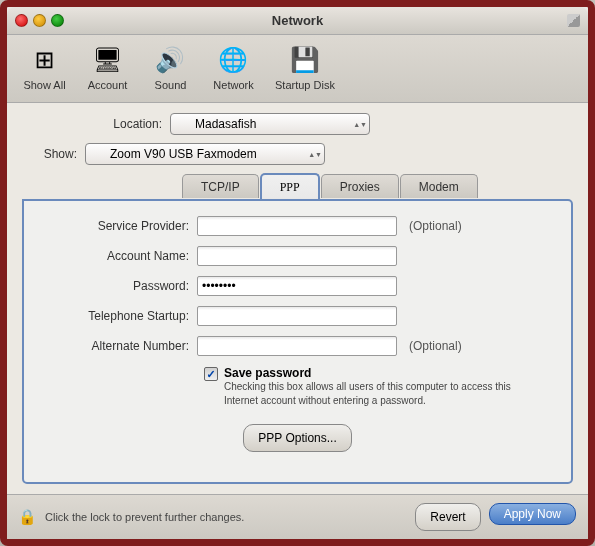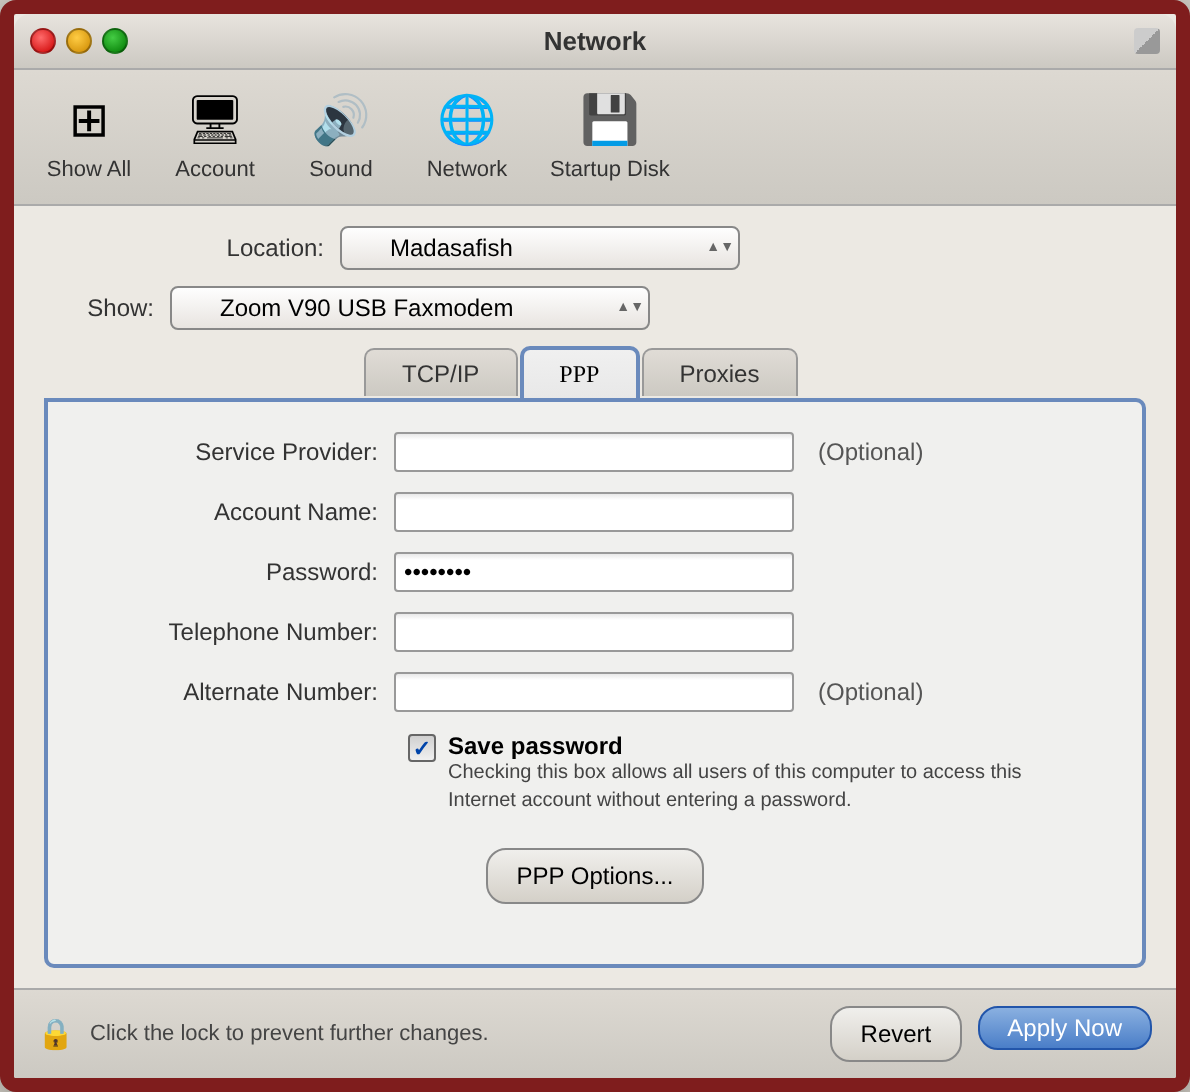--- a/index.html
+++ b/index.html
@@ -374,20 +374,21 @@
           <option>Zoom V90 USB Faxmodem</option>
         </select>
       </div>
     </div>
 
     <div class="tabs-container">
       <div class="tabs-bar">
         <div class="tab">TCP/IP</div>
         <div class="tab active">PPP</div>
         <div class="tab">Proxies</div>
+        <div class="tab">Modem</div>
       </div>
 
       <div class="panel">
 
         <div class="panel-row">
           <span class="panel-label">Service Provider:</span>
           <input class="panel-input" type="text" value="" style="">
           <span class="optional-text">(Optional)</span>
         </div>
 
@@ -395,21 +396,21 @@
           <span class="panel-label">Account Name:</span>
           <input class="panel-input" type="text" value="" style="">
         </div>
 
         <div class="panel-row">
           <span class="panel-label">Password:</span>
           <input class="panel-input" type="password" value="password" style="">
         </div>
 
         <div class="panel-row">
-          <span class="panel-label">Telephone Number:</span>
+          <span class="panel-label">Telephone Startup:</span>
           <input class="panel-input" type="text" value="" style="">
         </div>
 
         <div class="panel-row">
           <span class="panel-label">Alternate Number:</span>
           <input class="panel-input" type="text" value="" style="">
           <span class="optional-text">(Optional)</span>
         </div>
 
         <div class="checkbox-row">

